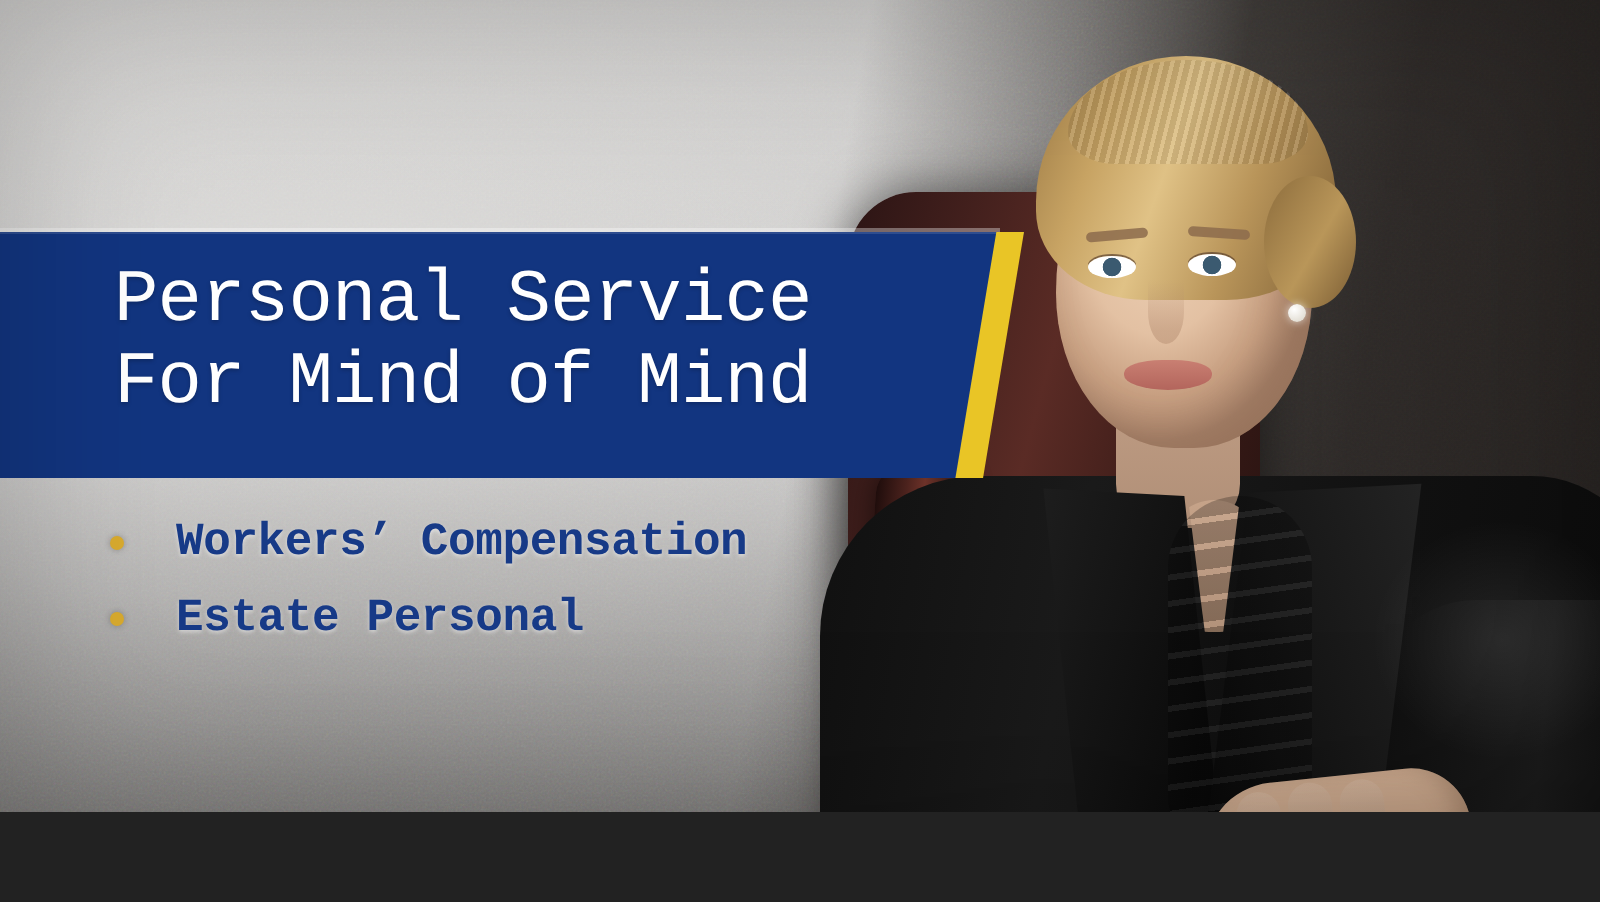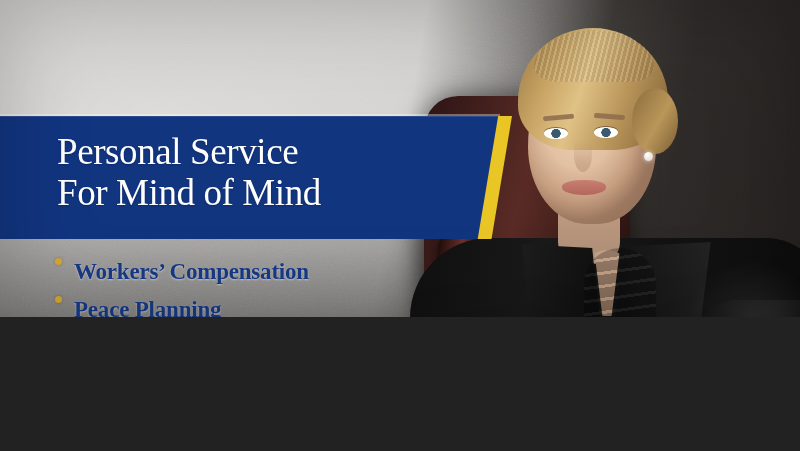--- a/index.html
+++ b/index.html
@@ -1,19 +1,19 @@
 <!DOCTYPE html>
 <html><head>
 <meta charset="utf-8">
 <style>
   html,body{margin:0;padding:0;background:#222;}
   *{box-sizing:border-box;}
   #stage{
-    position:relative;width:800px;height:317px;overflow:hidden;
-    font-family:Liberation Serif, serif;
+    position:relative;width:800px;height:406px;overflow:hidden;
+    font-family:Liberation Mono, monospace;
     background:#c9c9c9;
     padding-left:45px;
   }
 
   
   .bg-base{
     position:absolute;inset:0;
     background:
       radial-gradient(120% 95% at 20% 38%, #dcdbd9 0%, #cfcecd 38%, #b9b8b7 64%, #8f8e8d 86%, #6e6d6c 100%);
   }
@@ -195,21 +195,21 @@
   .headline{
     position:absolute;left:57px;top:131px;width:430px;
     color:#ffffff;font-size:37px;line-height:41px;letter-spacing:-0.4px;
     font-weight:400;text-shadow:0 1px 2px rgba(0,0,0,.22);
   }
   .headline .l1{display:block;}
   .headline .l2{display:block;}
 
   
   .bullets{position:absolute;left:55px;top:258px;width:420px;}
-  .bullet-row{display:flex;align-items:flex-start;margin-bottom:11px;}
+  .bullet-row{display:flex;align-items:center;margin-bottom:11px;gap:14px;}
   .bullet-dot{
     width:7px;height:7px;border-radius:50%;background:#d9ab2e;
     margin-right:12px;flex:0 0 auto;box-shadow:0 0 3px rgba(0,0,0,.25);
   }
   .bullet-text{
     color:#173a87;font-size:23px;line-height:27px;font-weight:700;
     letter-spacing:-0.2px;text-shadow:0 1px 2px rgba(255,255,255,.5);
     white-space:nowrap;
   }
 
@@ -282,18 +282,18 @@
     <span class="l2">For Mind of Mind</span>
   </div>
 
   <div class="bullets">
     <div class="bullet-row">
       <span class="bullet-dot"></span>
       <span class="bullet-text">Workers’ Compensation</span>
     </div>
     <div class="bullet-row">
       <span class="bullet-dot"></span>
-      <span class="bullet-text">Peace Planning</span>
+      <span class="bullet-text">Estate Personal</span>
     </div>
   </div>
 
   <div class="vignette"></div>
 </div>
 
 </body></html>

